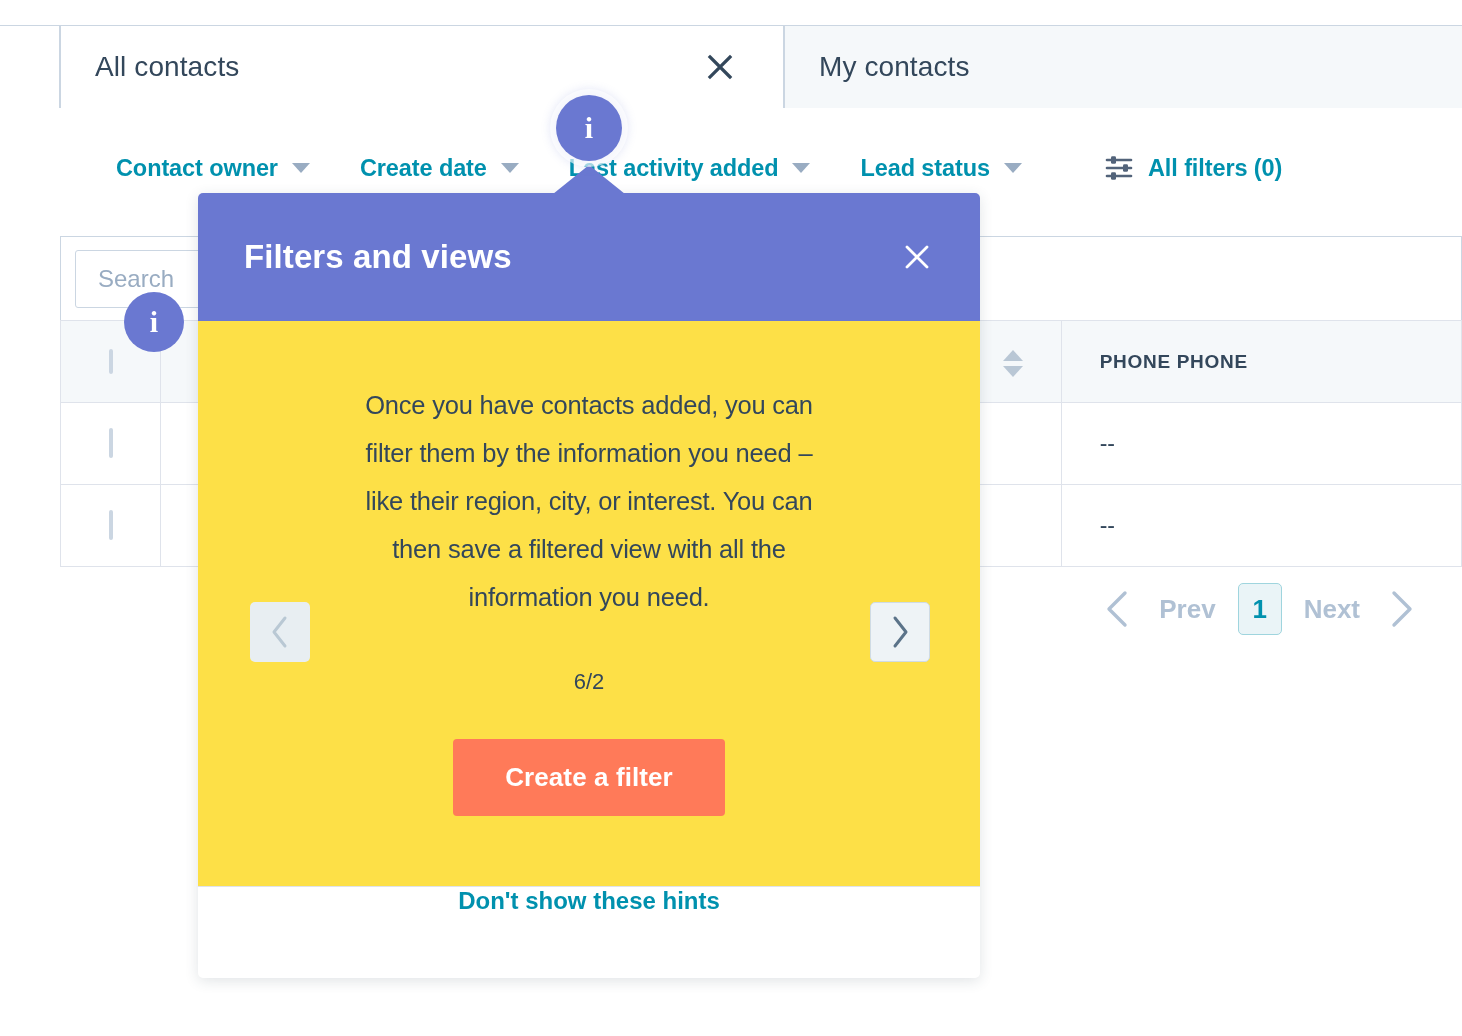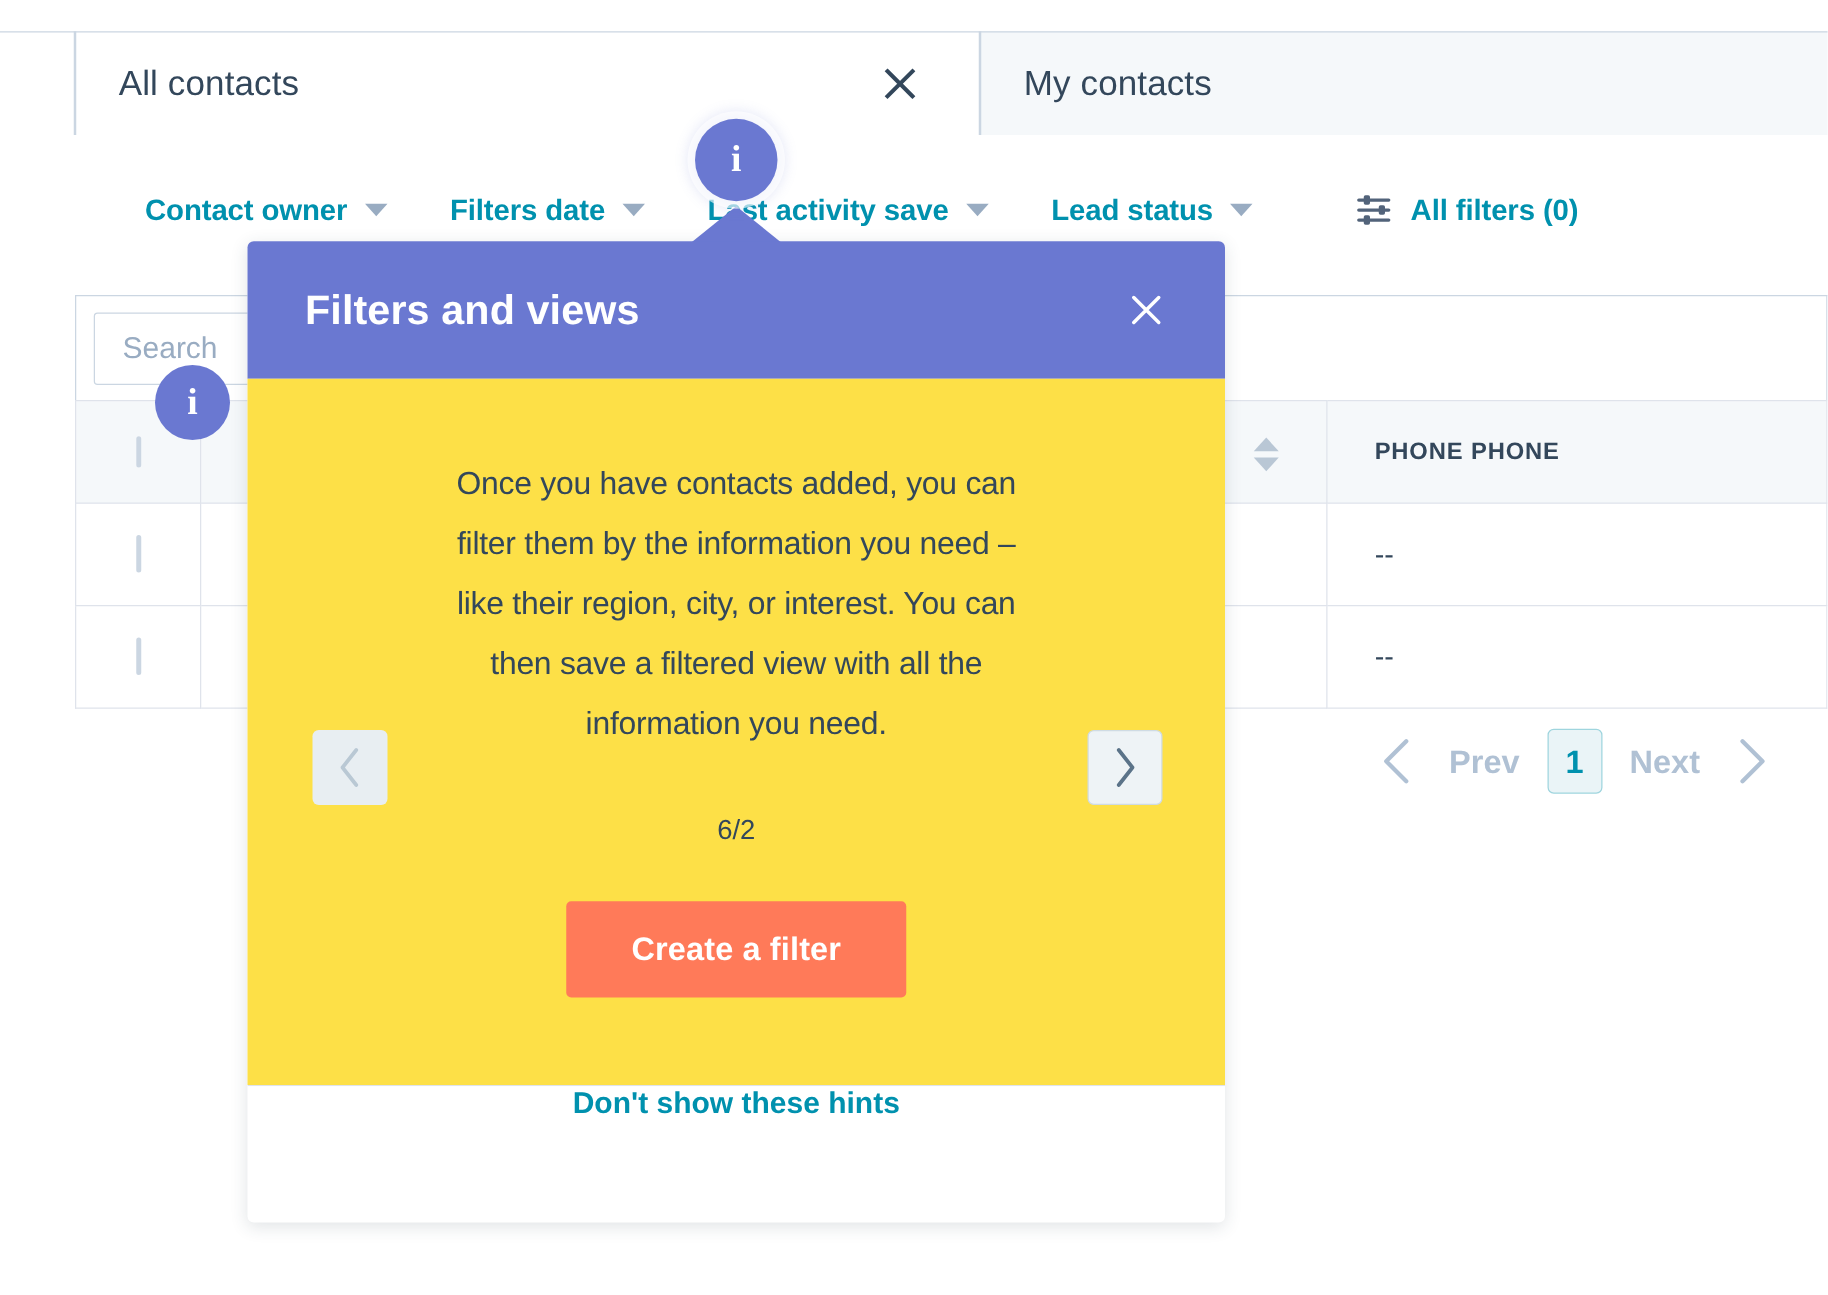--- a/index.html
+++ b/index.html
@@ -253,21 +253,21 @@
   }
   .modal-pointer {
     position: absolute;
     left: 355px; top: -28px;
     width: 0; height: 0;
     border-left: 36px solid transparent;
     border-right: 36px solid transparent;
     border-bottom: 29px solid #6a78d1;
   }
   .modal-header {
-    height: 110px;
+    height: 128px;
     background: #6a78d1;
     border-radius: 5px 5px 0 0;
     display: flex;
     align-items: center;
     justify-content: space-between;
     padding: 0 42px 0 46px;
     position: relative;
   }
   .modal-title {
     color: #ffffff;
@@ -361,25 +361,25 @@
       <span class="tab-label">My contacts</span>
     </div>
   </div>
 
   <div class="filterrow">
     <div class="fitem">
       <span>Contact owner</span>
       <span class="caret"></span>
     </div>
     <div class="fitem">
-      <span>Filters date</span>
+      <span>Create date</span>
       <span class="caret"></span>
     </div>
     <div class="fitem">
-      <span>Last activity save</span>
+      <span>Last activity added</span>
       <span class="caret"></span>
     </div>
     <div class="fitem">
       <span>Lead status</span>
       <span class="caret"></span>
     </div>
     <div class="fitem allfilters">
       <span class="slider-icon">
         <svg width="30" height="28" viewBox="0 0 30 28">
           <g stroke="#52637a" stroke-width="2.6" stroke-linecap="round">

